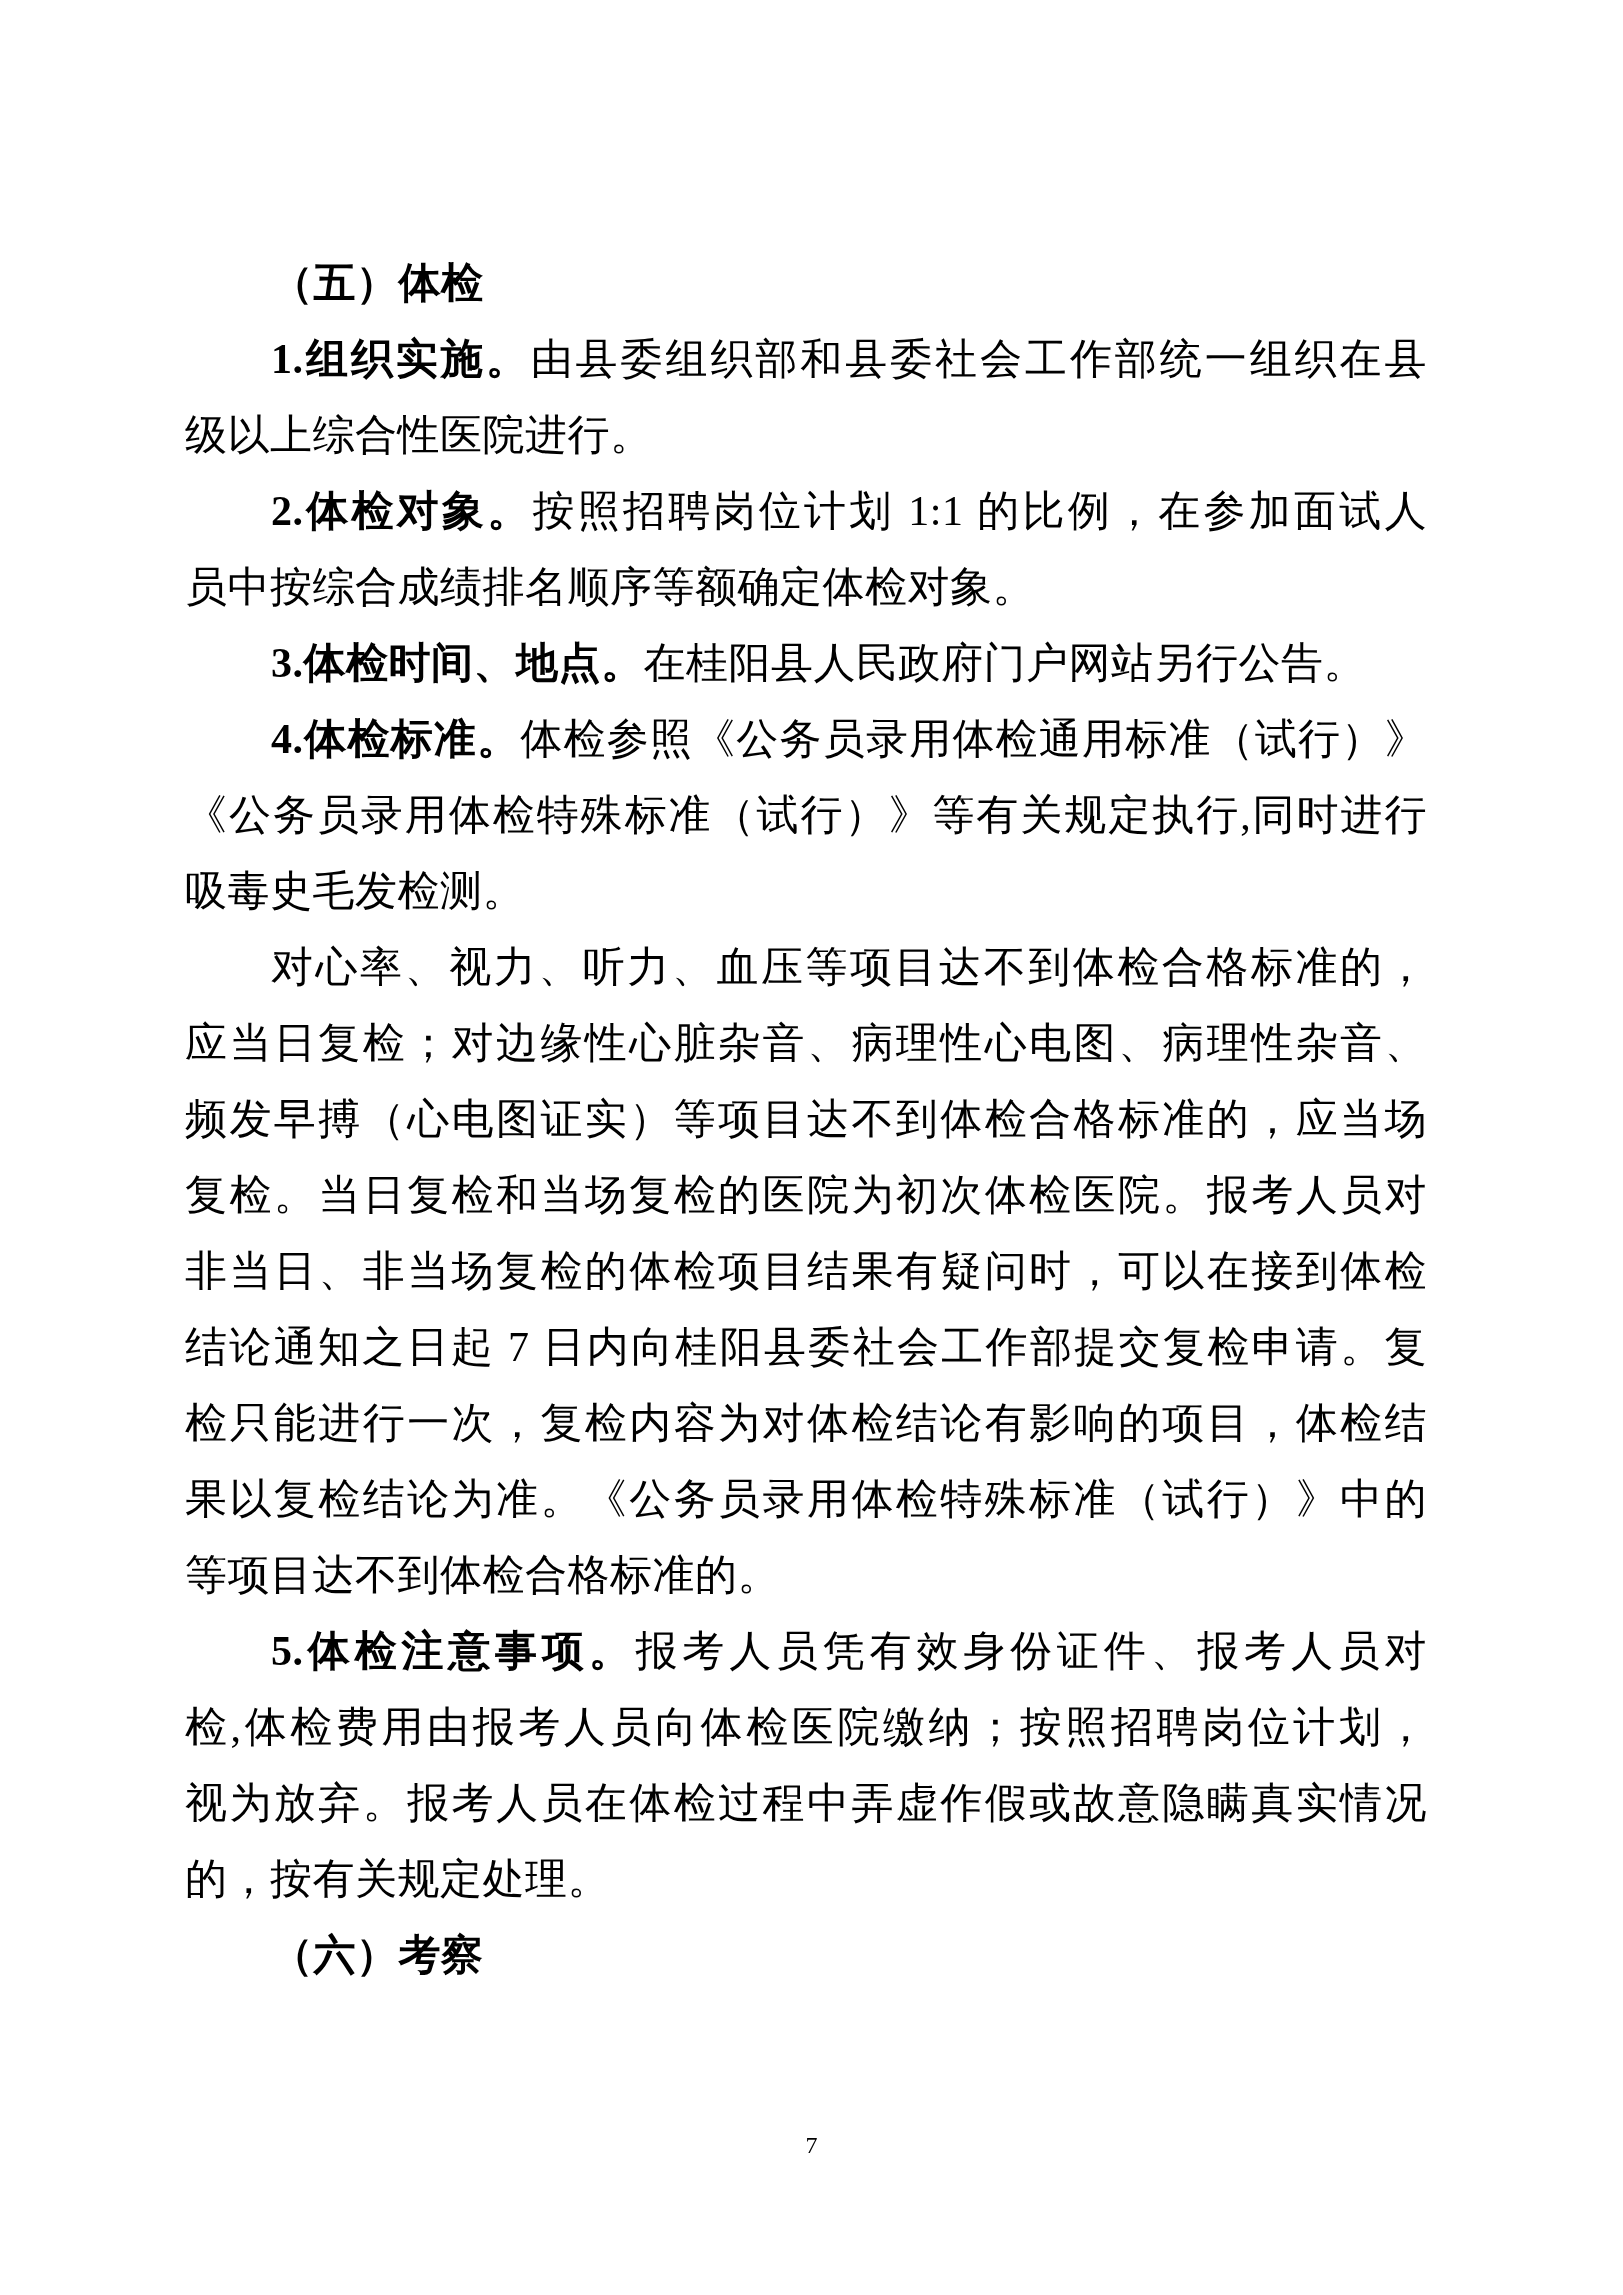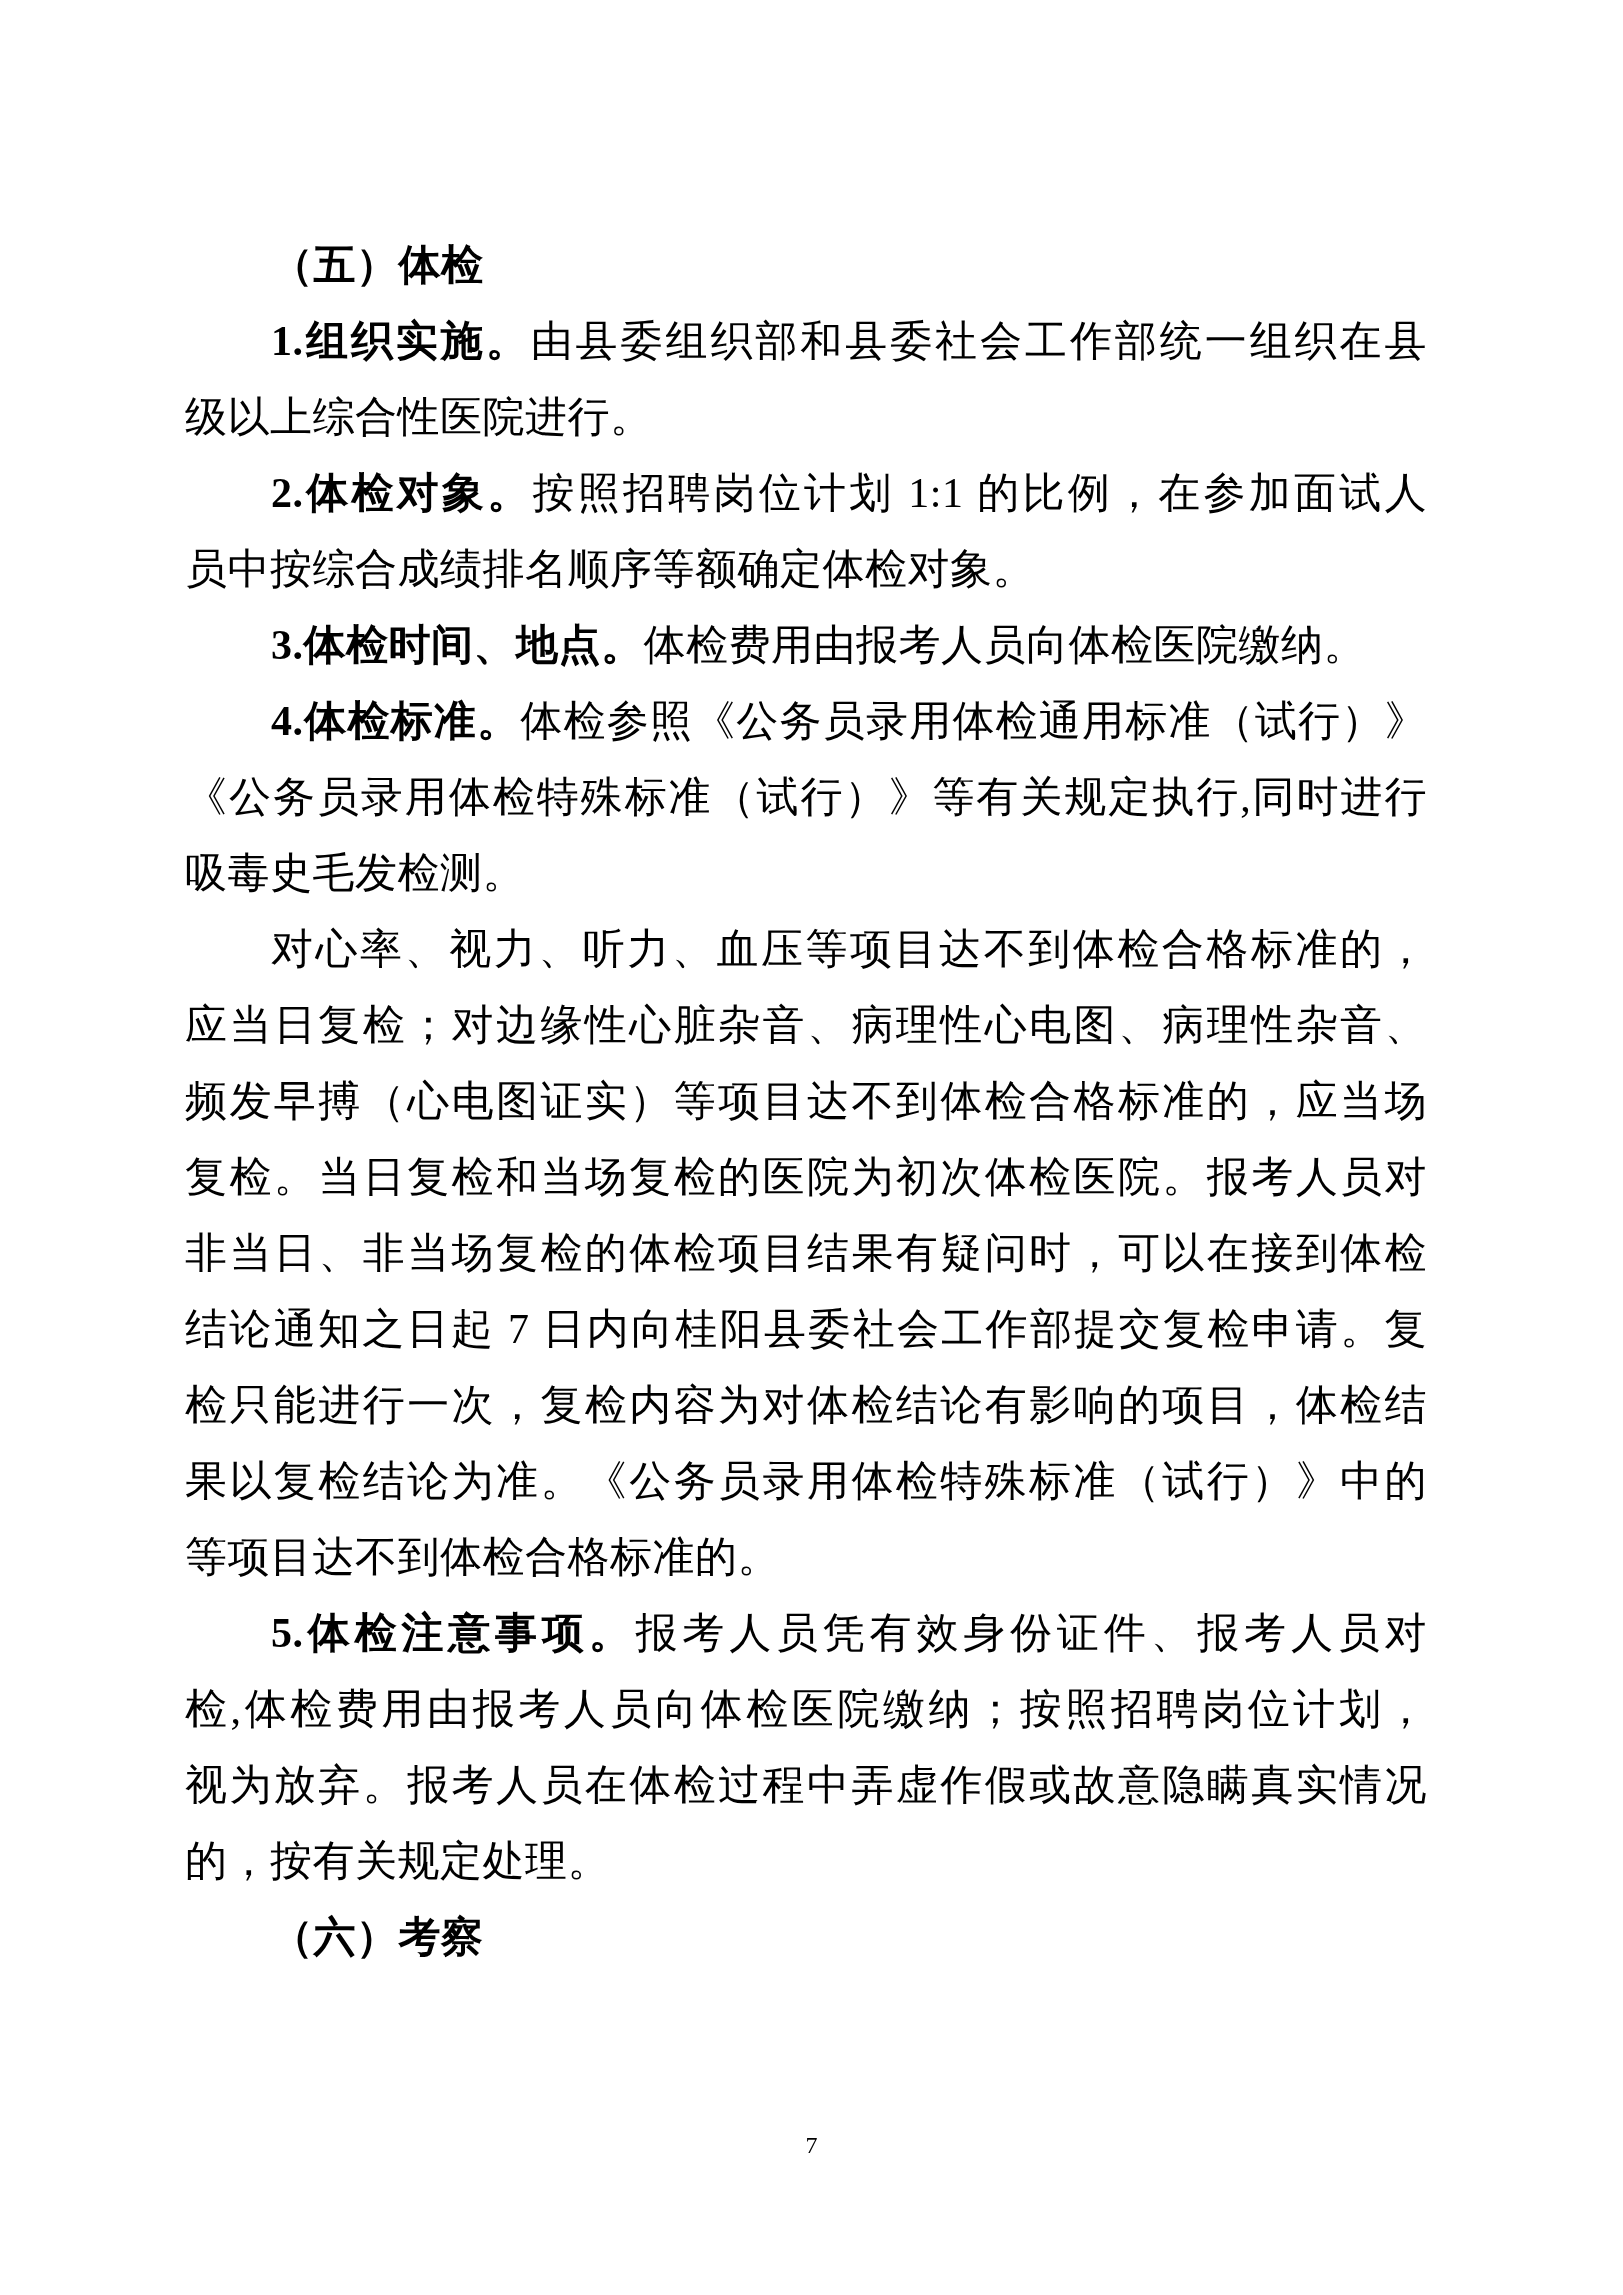--- a/index.html
+++ b/index.html
@@ -12,21 +12,21 @@
     width: 1623px;
     height: 2295px;
     background: #ffffff;
     overflow: hidden;
     font-family: "Liberation Serif", "DejaVu Serif", serif;
     color: #000000;
   }
   .doc-body {
     position: absolute;
     left: 185px;
-    top: 227px;
+    top: 245px;
     width: 1242px;
   }
   .line {
     height: 76px;
     line-height: 76px;
     font-size: 42px;
     color: #000000;
     text-align: left;
     letter-spacing: 0.5px;
   }
@@ -58,21 +58,21 @@
 </head>
 <body>
 
 <div class="page">
   <main class="doc-body">
       <div class="line indent bold"><span>（五）体检</span></div>
       <div class="line indent fill"><span class="lead">1.组织实施。</span><span>由县委组织部和县委社会工作部统一组织在县</span></div>
       <div class="line"><span>级以上综合性医院进行。</span></div>
       <div class="line indent fill"><span class="lead">2.体检对象。</span><span>按照招聘岗位计划 1:1 的比例，在参加面试人</span></div>
       <div class="line"><span>员中按综合成绩排名顺序等额确定体检对象。</span></div>
-      <div class="line indent"><span class="lead">3.体检时间、地点。</span><span>体检费用由报考人员向体检医院缴纳。</span></div>
+      <div class="line indent"><span class="lead">3.体检时间、地点。</span><span>在桂阳县人民政府门户网站另行公告。</span></div>
       <div class="line indent fill"><span class="lead">4.体检标准。</span><span>体检参照《公务员录用体检通用标准（试行）》</span></div>
       <div class="line fill"><span>《公务员录用体检特殊标准（试行）》等有关规定执行,同时进行</span></div>
       <div class="line"><span>吸毒史毛发检测。</span></div>
       <div class="line indent fill"><span>对心率、视力、听力、血压等项目达不到体检合格标准的，</span></div>
       <div class="line fill"><span>应当日复检；对边缘性心脏杂音、病理性心电图、病理性杂音、</span></div>
       <div class="line fill"><span>频发早搏（心电图证实）等项目达不到体检合格标准的，应当场</span></div>
       <div class="line fill"><span>复检。当日复检和当场复检的医院为初次体检医院。报考人员对</span></div>
       <div class="line fill"><span>非当日、非当场复检的体检项目结果有疑问时，可以在接到体检</span></div>
       <div class="line fill"><span>结论通知之日起 7 日内向桂阳县委社会工作部提交复检申请。复</span></div>
       <div class="line fill"><span>检只能进行一次，复检内容为对体检结论有影响的项目，体检结</span></div>

